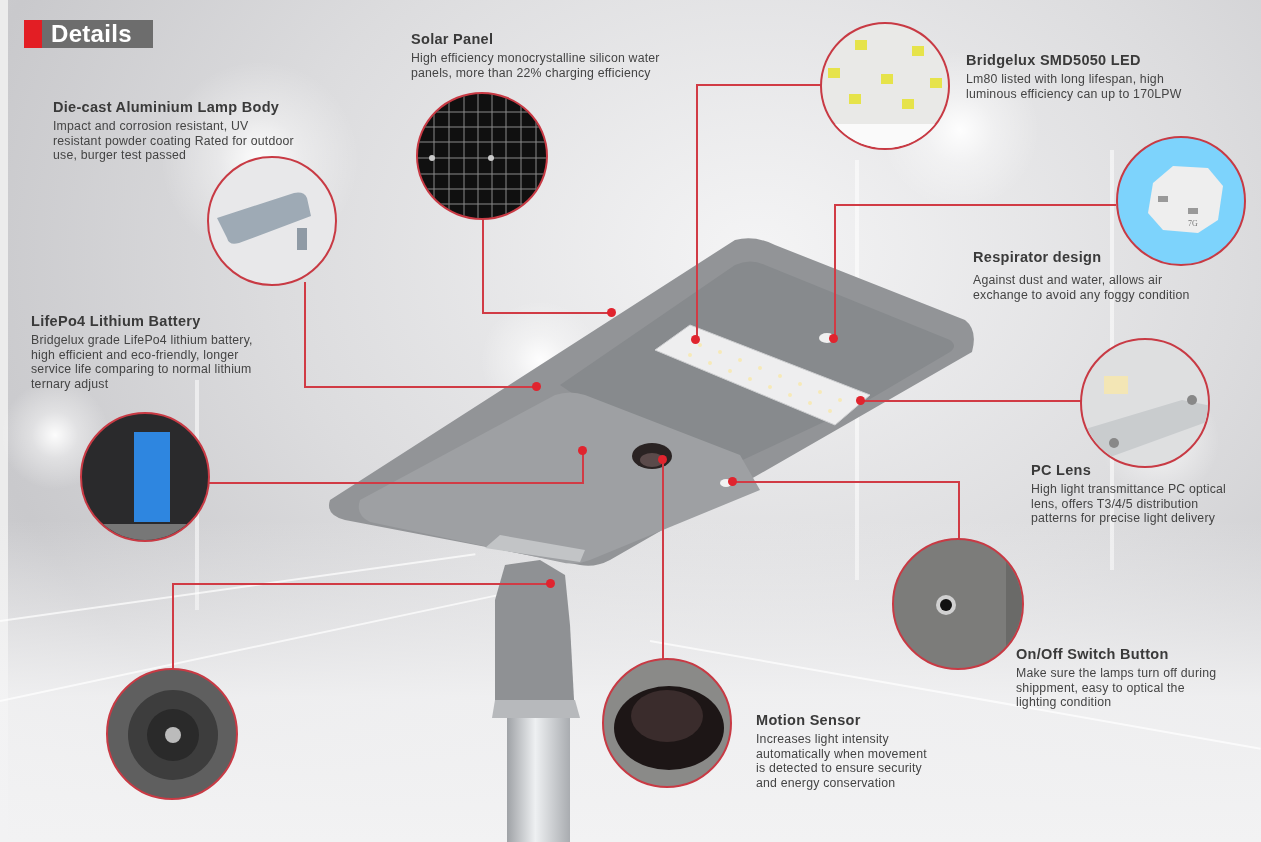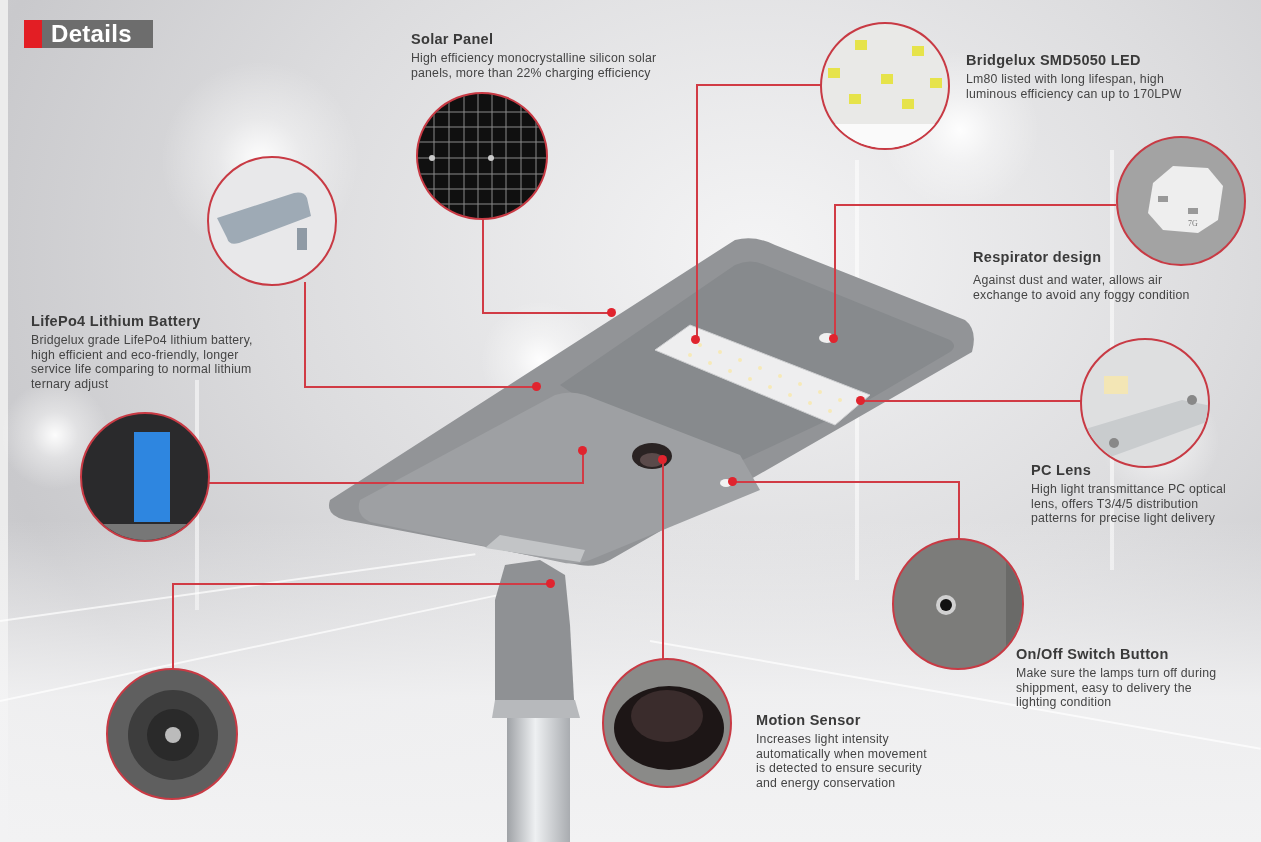--- a/index.html
+++ b/index.html
@@ -172,21 +172,21 @@
           <rect x="90" y="22" width="12" height="10"></rect>
           <rect x="6" y="44" width="12" height="10"></rect>
           <rect x="59" y="50" width="12" height="10"></rect>
           <rect x="108" y="54" width="12" height="10"></rect>
           <rect x="27" y="70" width="12" height="10"></rect>
           <rect x="80" y="75" width="12" height="10"></rect>
         </g>
       <rect x="0" y="100" width="130" height="28" fill="#fafafa"></rect>
     </svg>
   </div>
-  <div class="circle" style="left:1116px;top:136px;width:130px;height:130px;background:#a3a3a3;">
+  <div class="circle" style="left:1116px;top:136px;width:130px;height:130px;background:#7dd3fc;">
     <svg width="130" height="130">
         <path d="M35 45 L55 28 L90 30 L105 48 L100 82 L80 95 L45 92 L30 75 Z" fill="#eeeeee"></path>
         <rect x="40" y="58" width="10" height="6" fill="#999"></rect>
         <rect x="70" y="70" width="10" height="6" fill="#999"></rect>
         <text x="70" y="88" font-size="8" fill="#777" font-family="Liberation Serif, serif">7G</text>
       </svg>
   </div>
   <div class="circle" style="left:1080px;top:338px;width:130px;height:130px;background:#dedfe0;">
     <svg width="130" height="130">
         <rect x="22" y="36" width="24" height="18" fill="#f3e6b5"></rect>
@@ -215,23 +215,29 @@
         <circle cx="65" cy="65" r="8" fill="#bbb"></circle>
       </svg>
   </div>
   <div class="circle" style="left:602px;top:658px;width:130px;height:130px;background:#8a8a88;">
     <svg width="130" height="130">
         <ellipse cx="65" cy="68" rx="55" ry="42" fill="#1d1616"></ellipse>
         <ellipse cx="63" cy="56" rx="36" ry="26" fill="#3a2c2c"></ellipse>
       </svg>
   </div>
 
+  <div class="feature" style="left:53px;top:99px;">
+    <h3>Die-cast Aluminium Lamp Body</h3>
+    <p>Impact and corrosion resistant, UV</p>
+    <p>resistant powder coating Rated for outdoor</p>
+    <p>use, burger test passed</p>
+  </div>
   <div class="feature" style="left:383px;top:31px;margin-left:28px;">
     <h3>Solar Panel</h3>
-    <p>High efficiency monocrystalline silicon solar</p>
+    <p>High efficiency monocrystalline silicon water</p>
     <p>panels, more than 22% charging efficiency</p>
   </div>
   <div class="feature" style="left:966px;top:52px;">
     <h3>Bridgelux SMD5050 LED</h3>
     <p>Lm80 listed with long lifespan, high</p>
     <p>luminous efficiency can up to 170LPW</p>
   </div>
   <div class="feature" style="left:973px;top:249px;">
     <h3 style="margin-bottom:8px;">Respirator design</h3>
     <p>Against dust and water, allows air</p>
@@ -246,21 +252,21 @@
   </div>
   <div class="feature" style="left:1031px;top:462px;">
     <h3>PC Lens</h3>
     <p>High light transmittance PC optical</p>
     <p>lens, offers T3/4/5 distribution</p>
     <p>patterns for precise light delivery</p>
   </div>
   <div class="feature" style="left:1016px;top:646px;">
     <h3>On/Off Switch Button</h3>
     <p>Make sure the lamps turn off during</p>
-    <p>shippment, easy to delivery the</p>
+    <p>shippment, easy to optical the</p>
     <p>lighting condition</p>
   </div>
   <div class="feature" style="left:756px;top:712px;">
     <h3>Motion Sensor</h3>
     <p>Increases light intensity</p>
     <p>automatically when movement</p>
     <p>is detected to ensure security</p>
     <p>and energy conservation</p>
   </div>
 </div>

